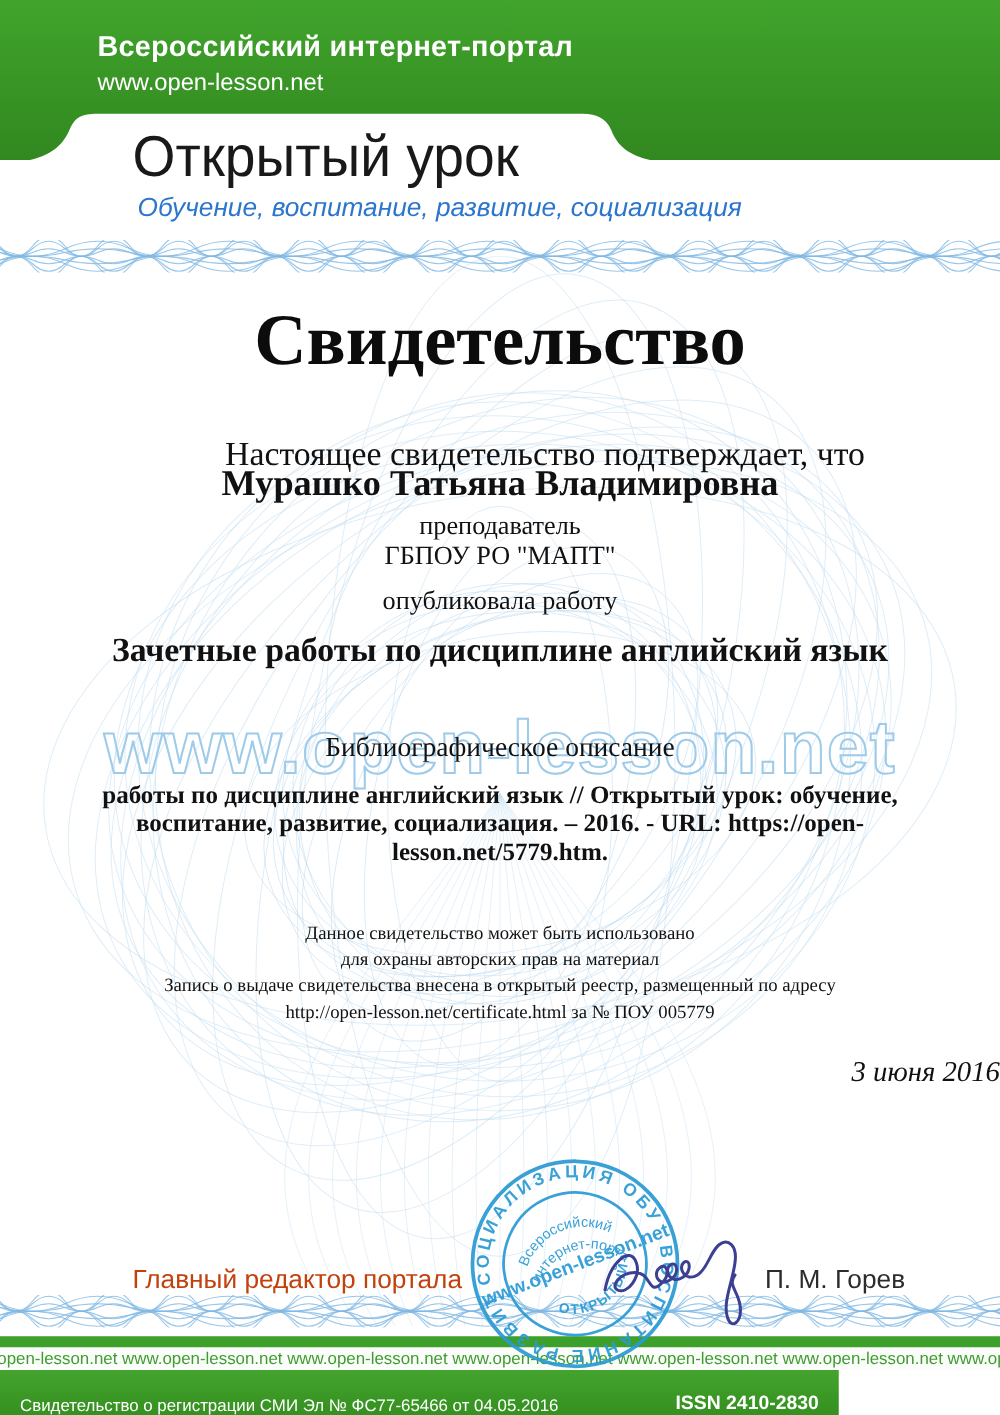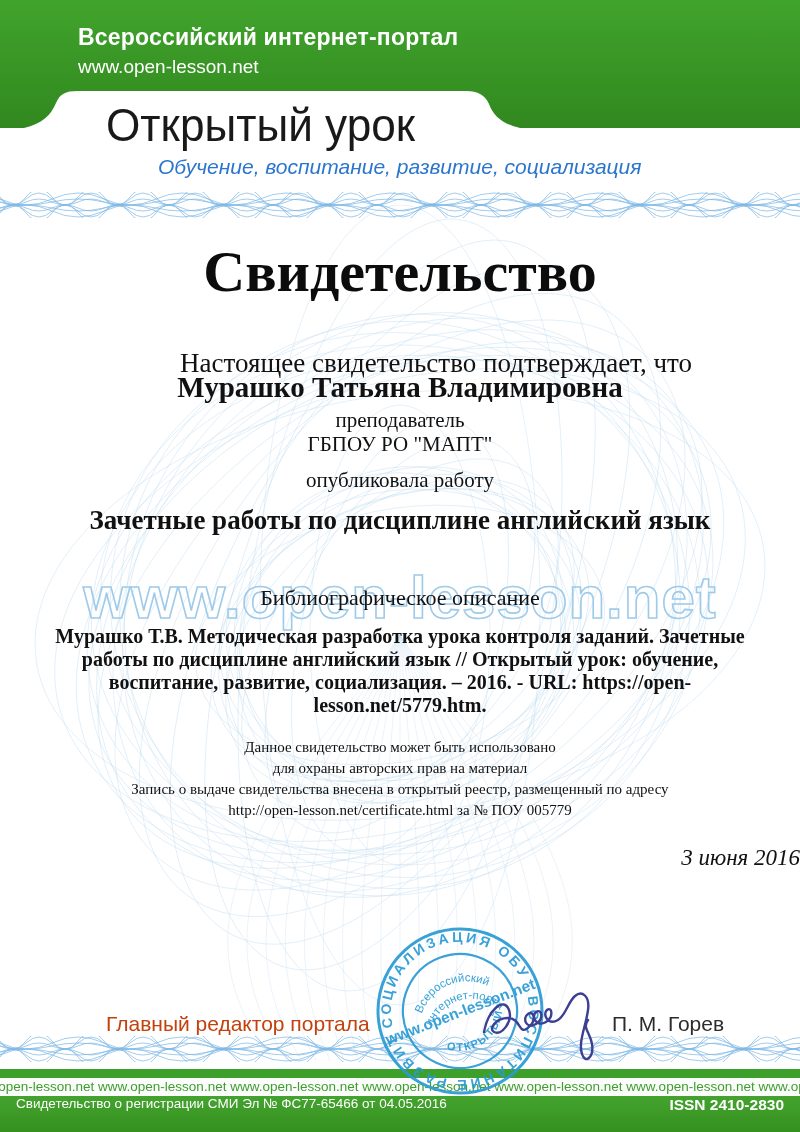--- a/index.html
+++ b/index.html
@@ -21,21 +21,21 @@
     font-family:"Liberation Sans", sans-serif; font-size:19px; color:#ffffff;
   }
   .site-name {
     position:absolute; top:98px; left:106px; z-index:4;
     font-family:"Liberation Sans", sans-serif; font-weight:500;
     font-size:46px; color:#191919; transform:scaleX(.96); transform-origin:left;
   }
   .site-tagline {
     position:absolute; top:155px; left:110px; z-index:4;
     font-family:"Liberation Sans", sans-serif; font-style:italic;
-    font-size:21px; color:#2b76cc;margin-left:48px;
+    font-size:21px; color:#2b76cc;
   }
   
   .band { position:absolute; left:0; z-index:1; }
   .band-top { top:192px; }
   .band-bottom { top:1036px; }
   .rosette { position:absolute; top:205px; left:0; z-index:0; opacity:.85; }
   .watermark-svg { position:absolute; top:556px; left:0; z-index:1; }
   
   .cline { position:absolute; left:0; width:100%; text-align:center; z-index:2; }
   .cert-title   { top:238px; font-size:58px; font-weight:700; color:#0c0c0c; }
@@ -63,23 +63,23 @@
   
   .footer-bar { position:absolute; top:1069px; left:0; width:800px; height:9px;
     background:#3da02a; z-index:2; }
   .url-ticker {
     position:absolute; top:1078px; left:0; width:800px; height:18px; z-index:2;
     background:#fbfdfa; overflow:hidden; white-space:nowrap;
     font-family:"Liberation Sans", sans-serif; font-size:13.5px; color:#3f9d2f;
     line-height:18px; text-indent:-34px;
   }
   .footer {
-    position:absolute; top:1096px; left:0; width:800px; height:36px; z-index:2;
+    position:absolute; top:1096px; left:0; width:671px; height:36px; z-index:2;
     background:linear-gradient(180deg,#44a32e,#35901f);
-    display:flex; align-items:flex-start; justify-content:space-between;
+    display:flex; align-items:flex-end; justify-content:space-between;
     padding:0 16px; font-family:"Liberation Sans", sans-serif; color:#ffffff;gap:45px;
   }
   .footer-reg  { font-size:13.5px; }
   .footer-issn { font-size:15.5px; font-weight:700; }
 </style>
 </head>
 <body>
 
 <div class="page">
 
@@ -191,21 +191,20 @@
   <div class="cline cert-org">ГБПОУ РО "МАПТ"</div>
   <div class="cline cert-action">опубликовала работу</div>
 
   <div class="cline work-title">
     <div>Зачетные работы по дисциплине английский язык</div>
   </div>
 
   <div class="cline bib-heading">Библиографическое описание</div>
 
   <div class="cline bib-text">
-    <div>Мурашко Т.В. Методическая разработка урока контроля заданий. Зачетные</div>
     <div>работы по дисциплине английский язык // Открытый урок: обучение,</div>
     <div>воспитание, развитие, социализация. – 2016. - URL: https://open-</div>
     <div>lesson.net/5779.htm.</div>
   </div>
 
   <div class="cline usage-text">
     <div>Данное свидетельство может быть использовано</div>
     <div>для охраны авторских прав на материал</div>
     <div>Запись о выдаче свидетельства внесена в открытый реестр, размещенный по адресу</div>
     <div>http://open-lesson.net/certificate.html за № ПОУ 005779</div>

